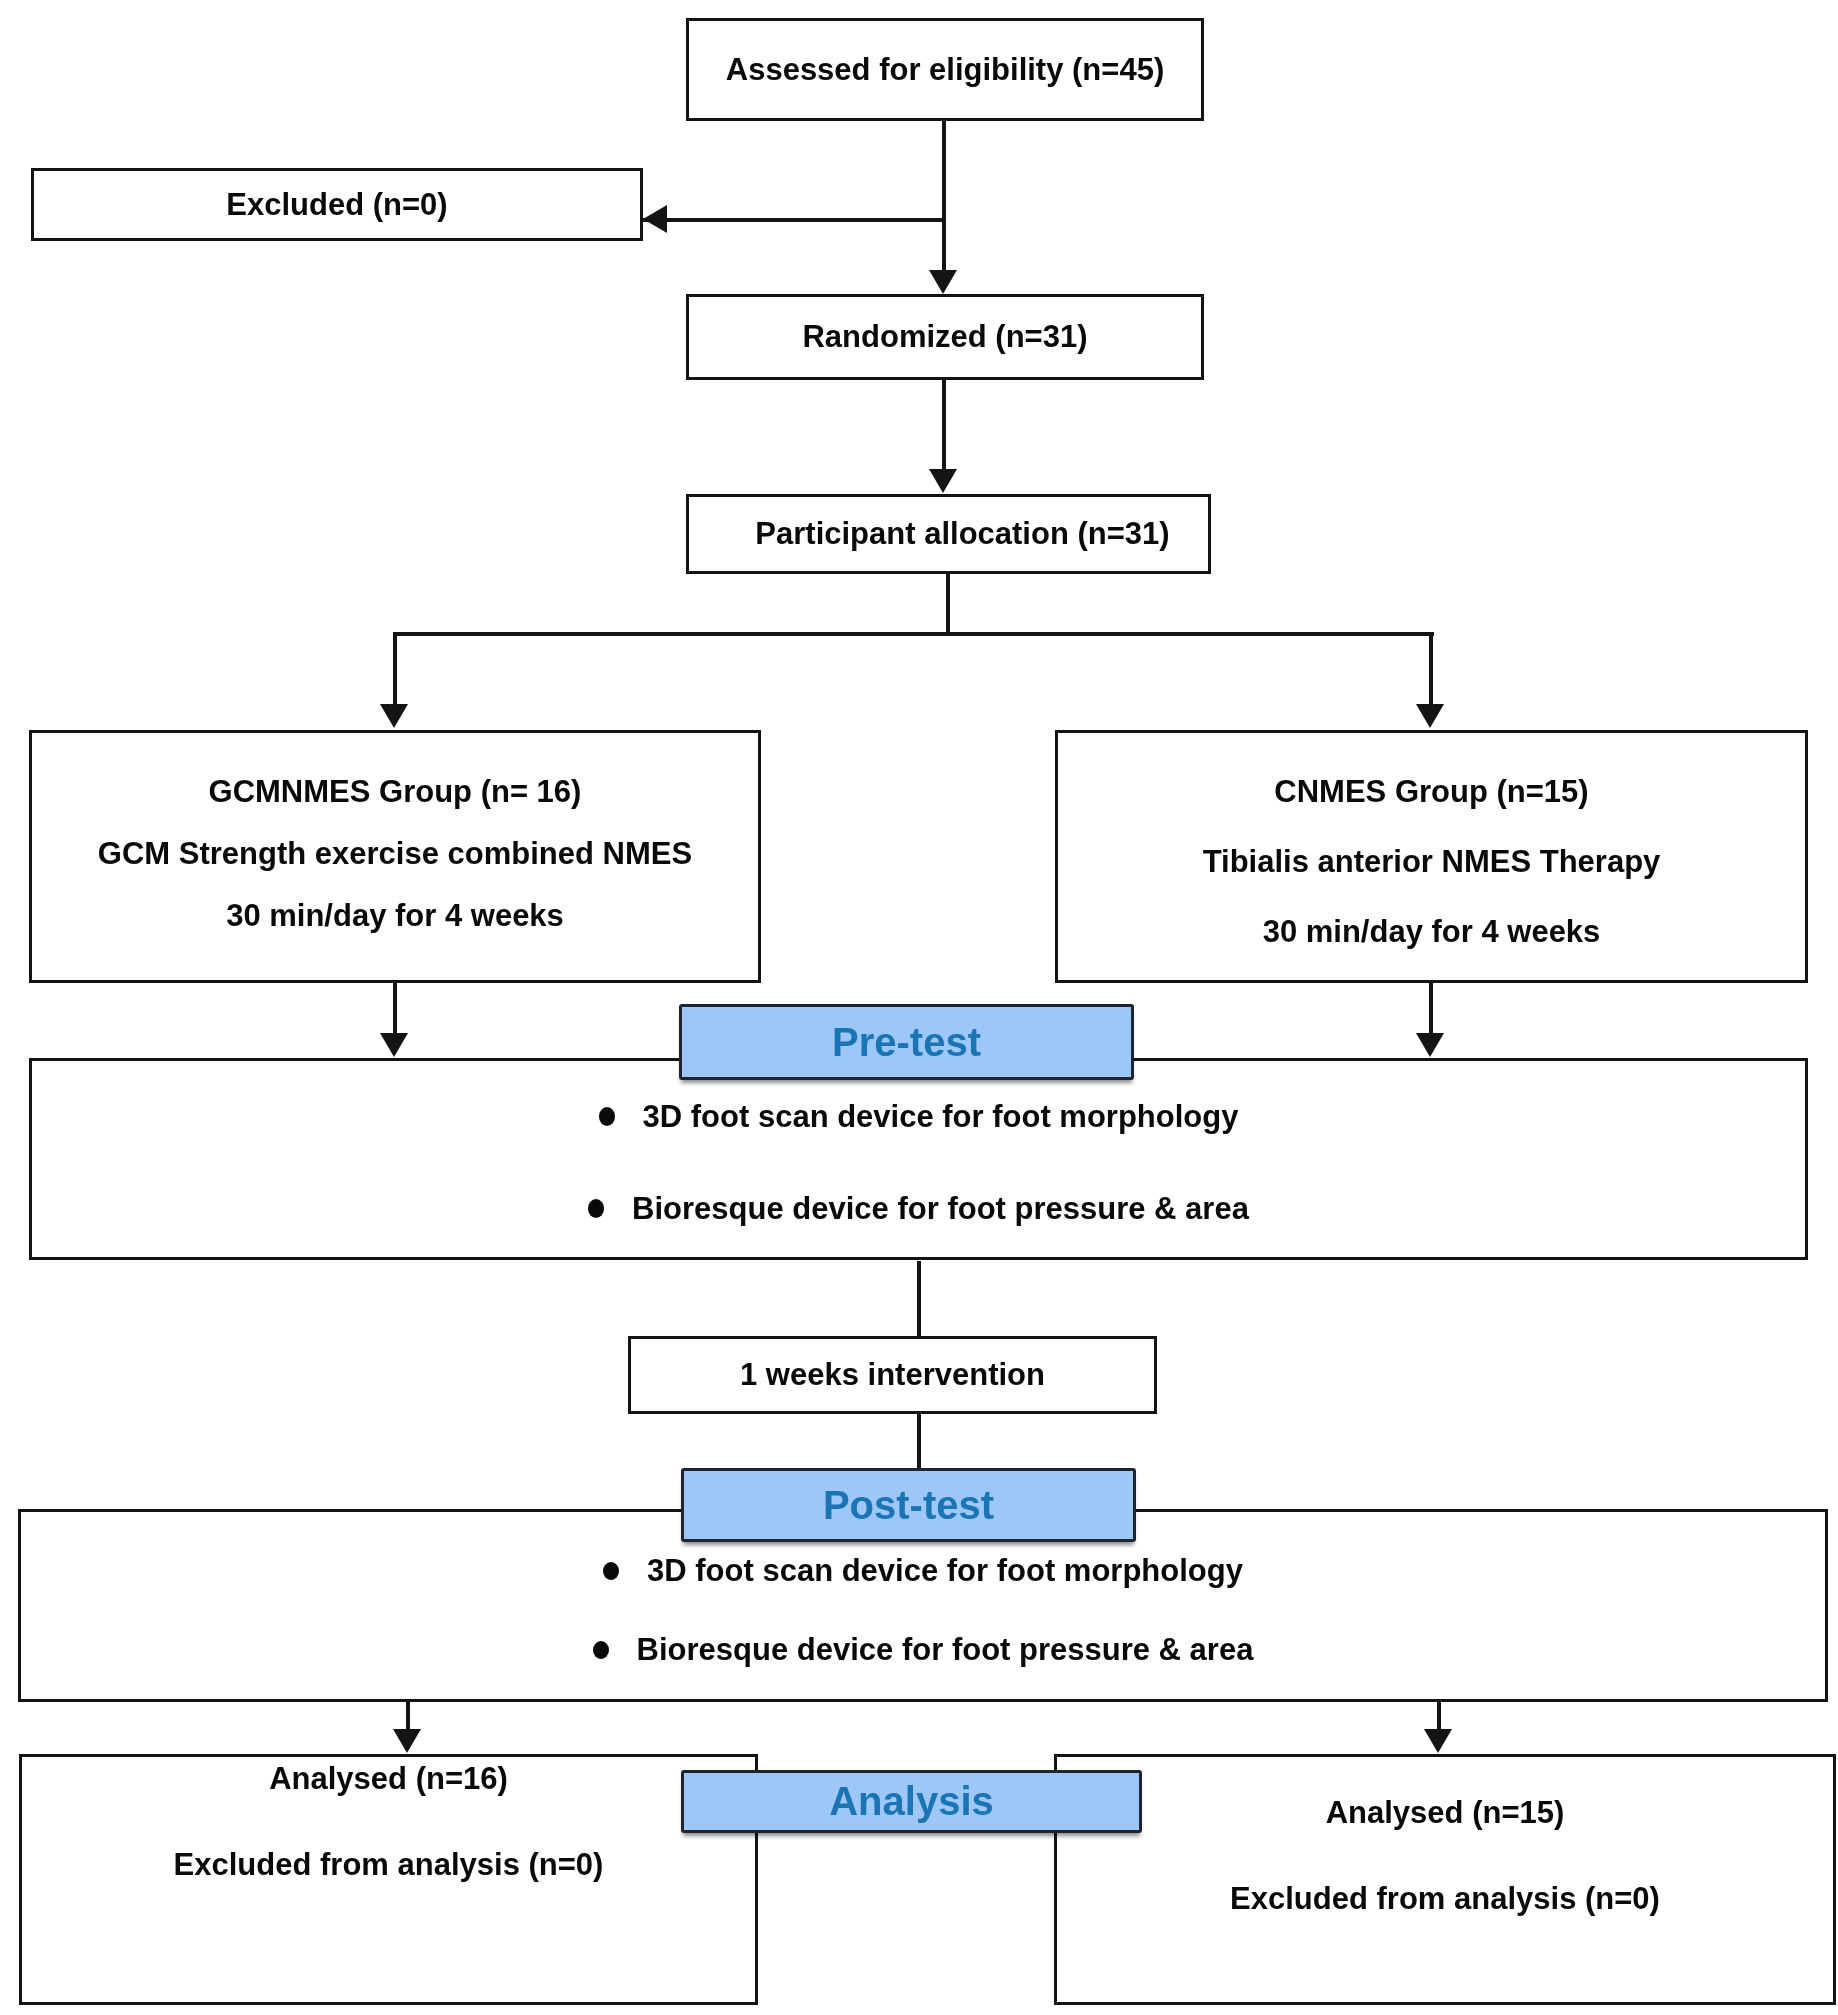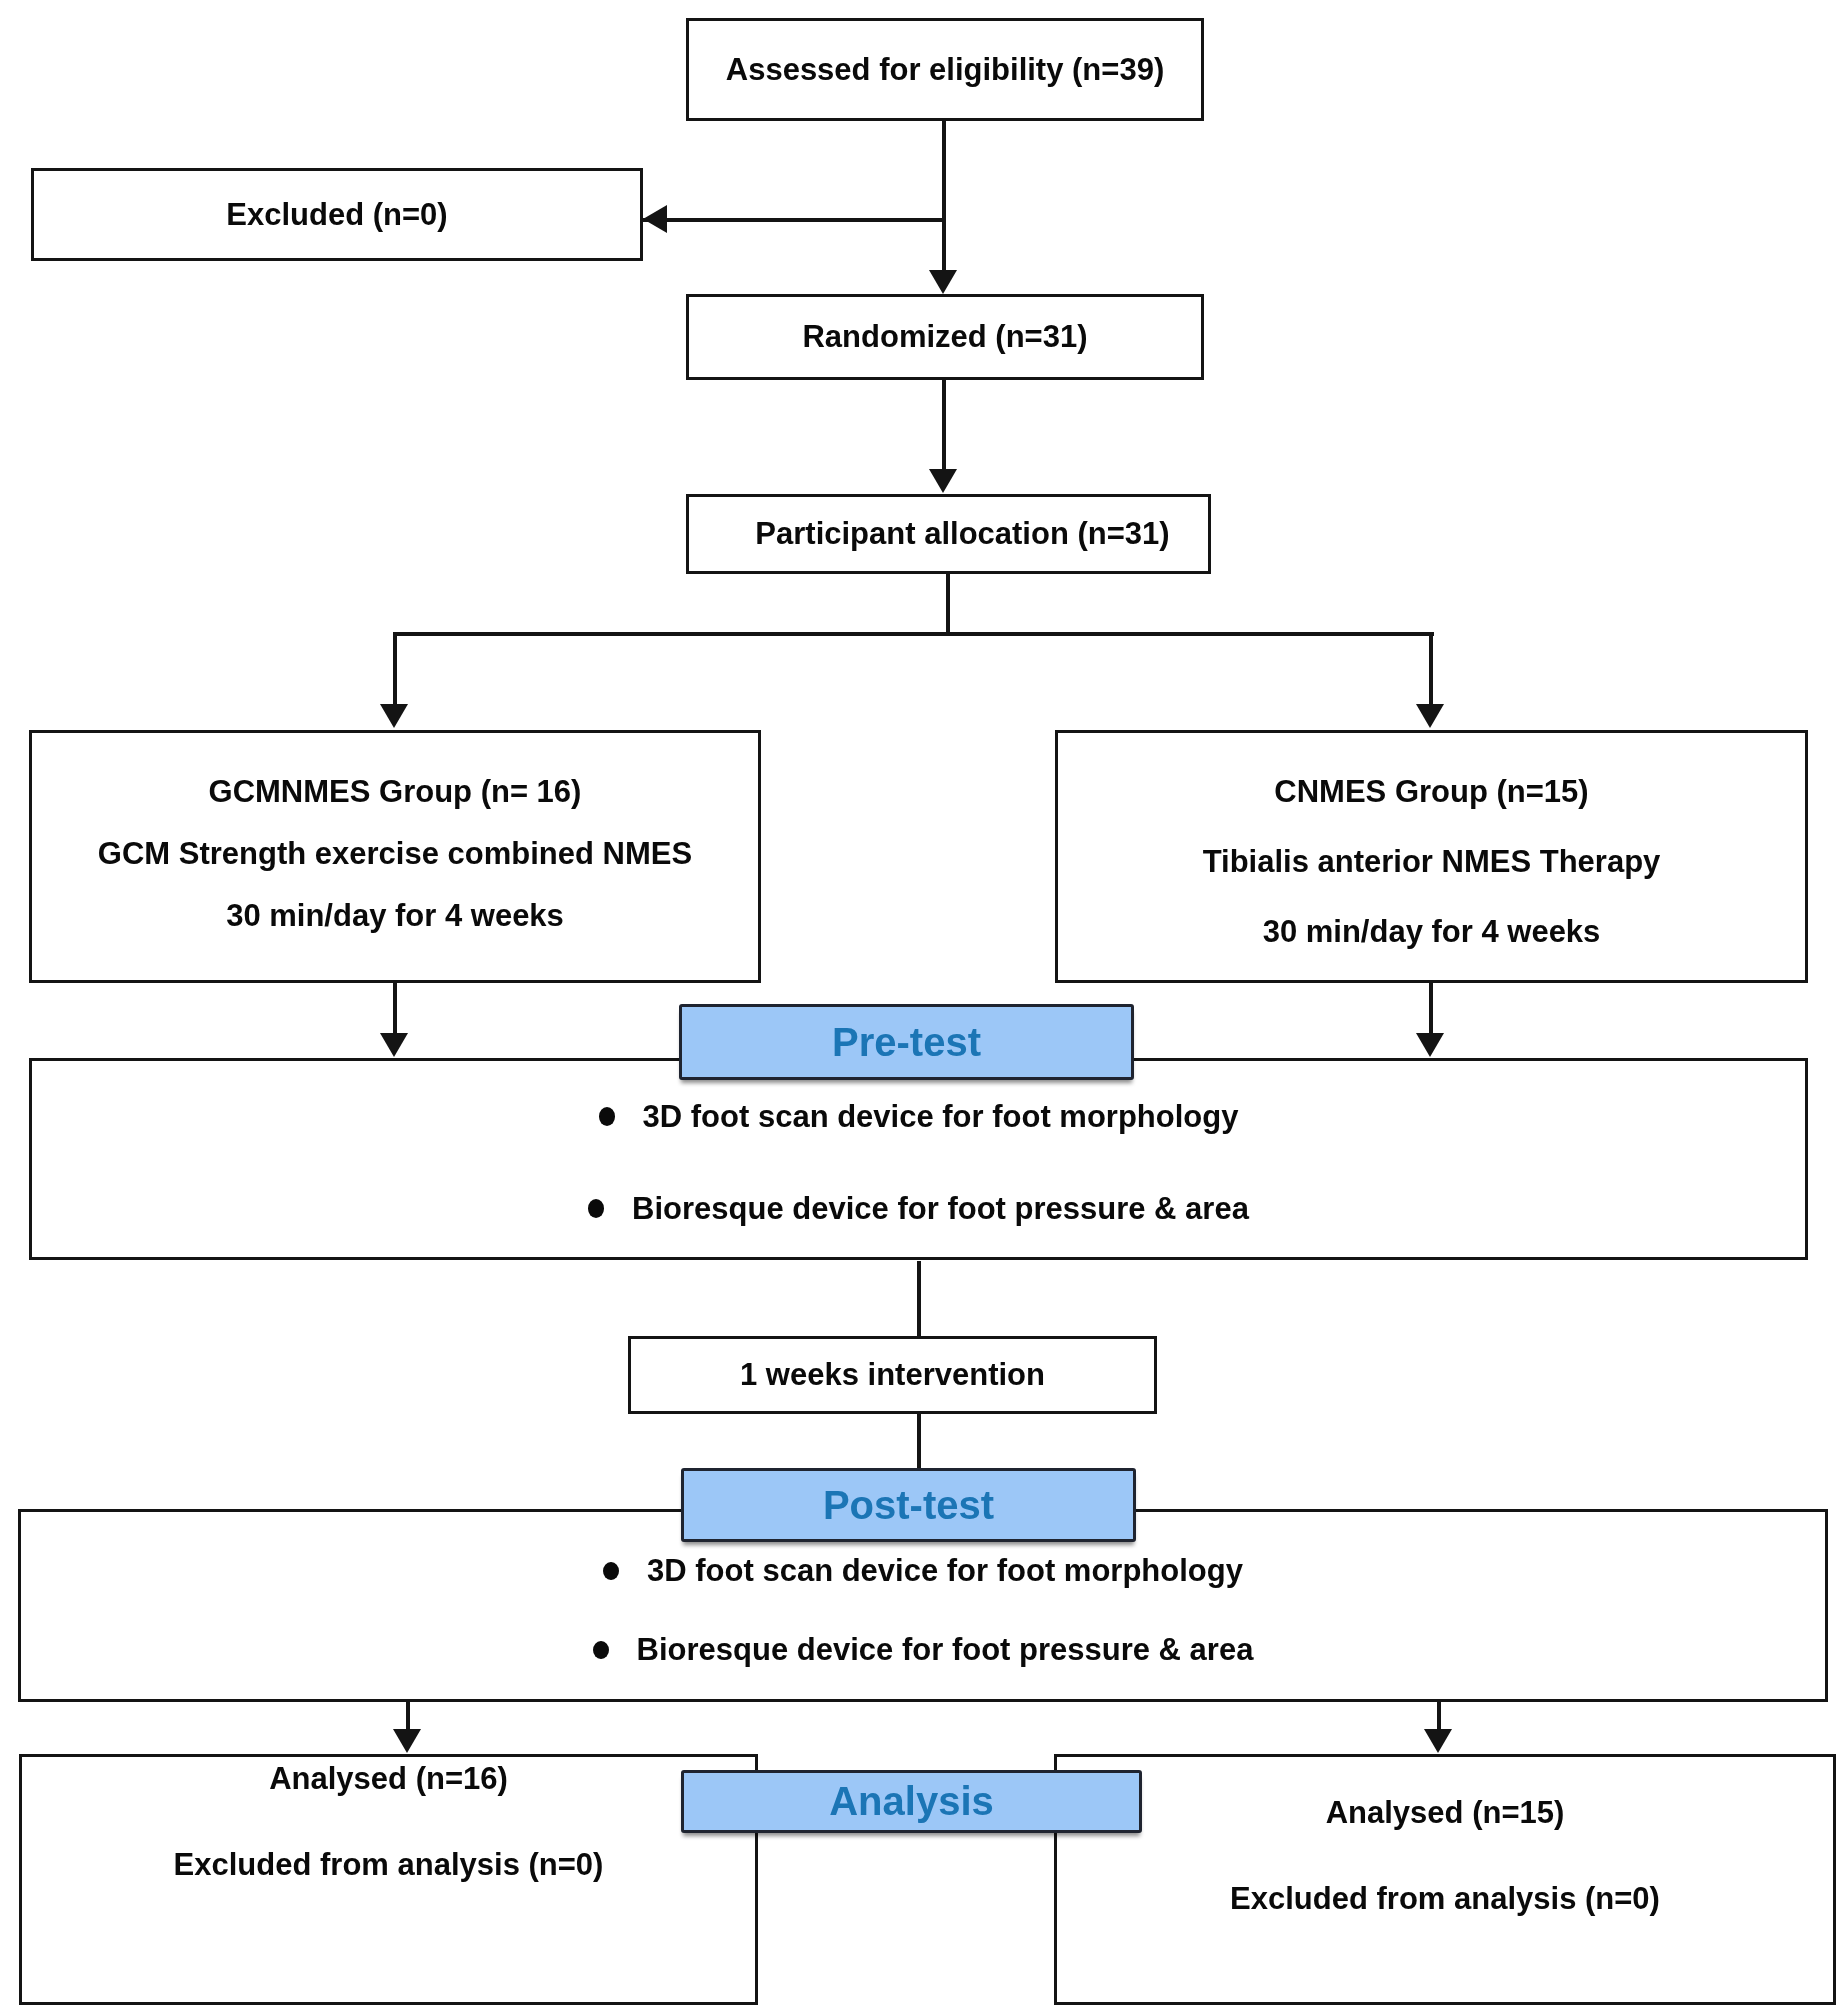--- a/index.html
+++ b/index.html
@@ -80,30 +80,30 @@
   }
   .gline{line-height:42px;}
   .aline{line-height:43px;}
 </style>
 </head>
 <body>
 
 <div id="canvas">
 
   <div class="box" style="left:686px;top:18.4px;width:518px;height:103px;">
-    <span>Assessed for eligibility (n=39)</span>
+    <span>Assessed for eligibility (n=45)</span>
   </div>
 
   <div class="vline" style="left:942px;top:121px;width:3.7px;height:152px;"></div>
   <div class="arrow-down" style="left:929px;top:270px;"></div>
 
   <div class="hline" style="left:643px;top:218px;width:302px;height:3.7px;"></div>
   <div class="arrow-left" style="left:643px;top:205px;"></div>
 
-  <div class="box" style="left:31px;top:168px;width:612px;height:93px;">
+  <div class="box" style="left:31px;top:168px;width:612px;height:73px;">
     <span>Excluded (n=0)</span>
   </div>
 
   <div class="box" style="left:686px;top:294px;width:518px;height:86px;">
     <span>Randomized (n=31)</span>
   </div>
 
   <div class="vline" style="left:942px;top:380px;width:3.7px;height:92px;"></div>
   <div class="arrow-down" style="left:929px;top:469px;"></div>
 

